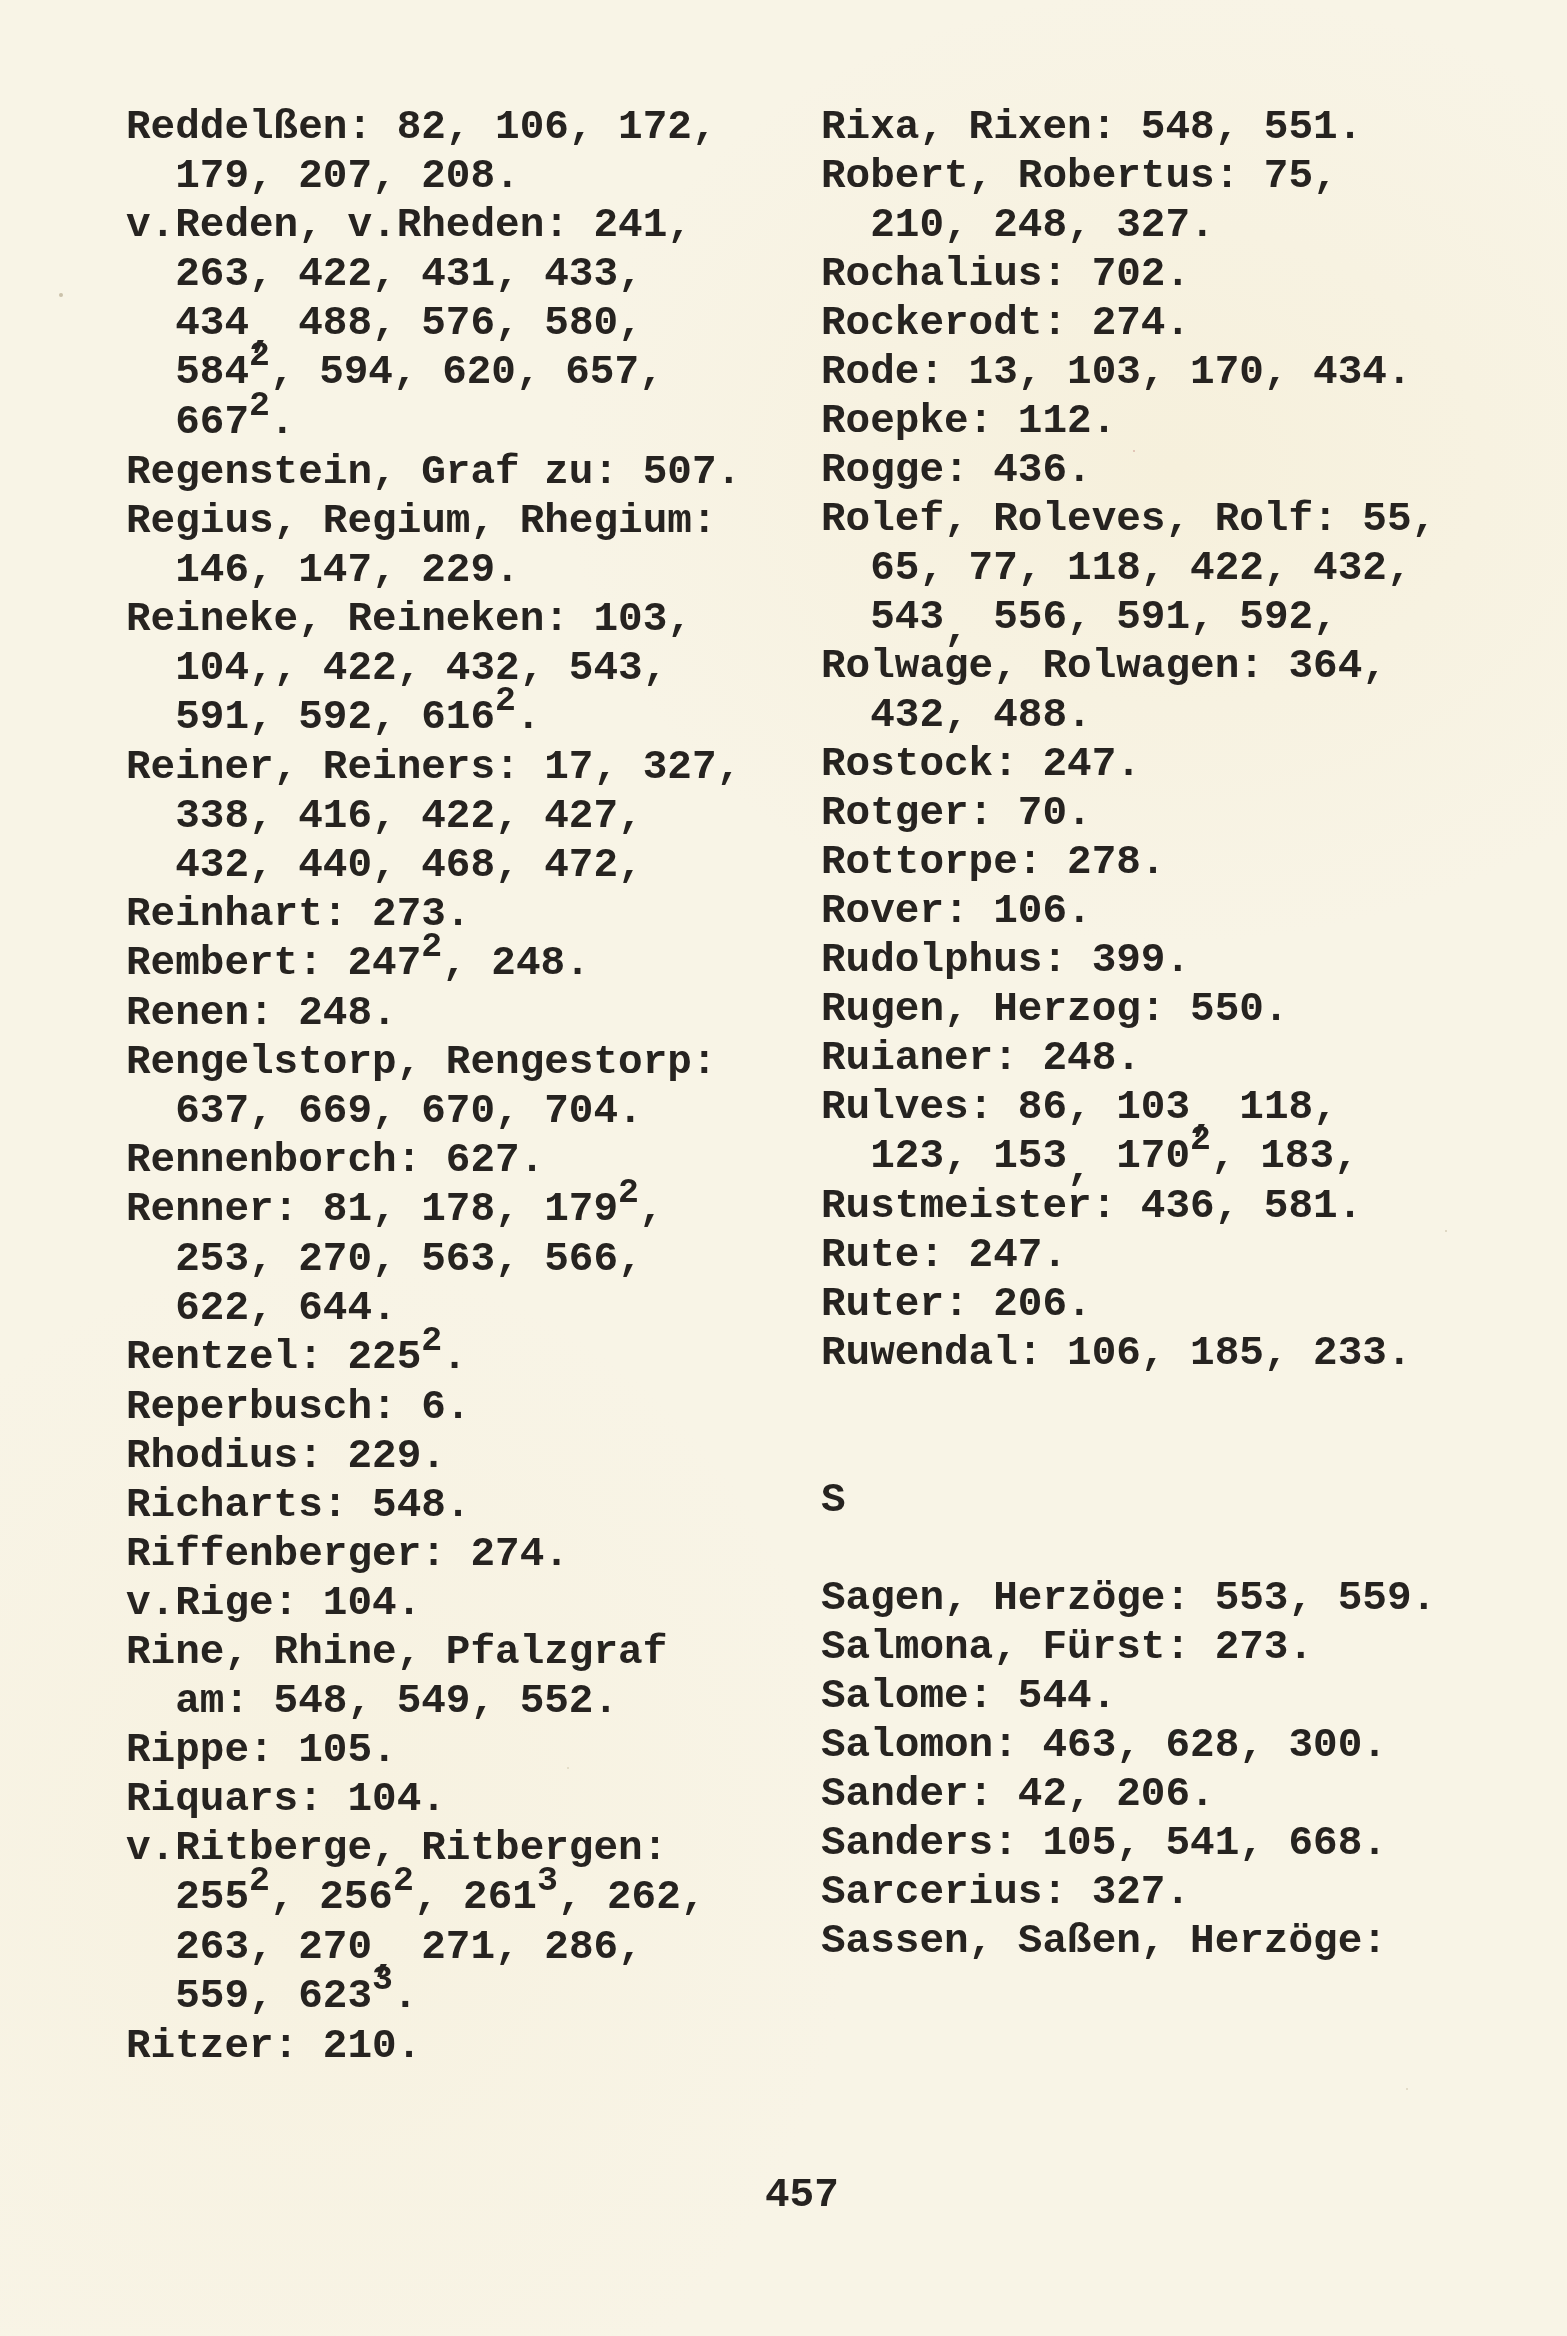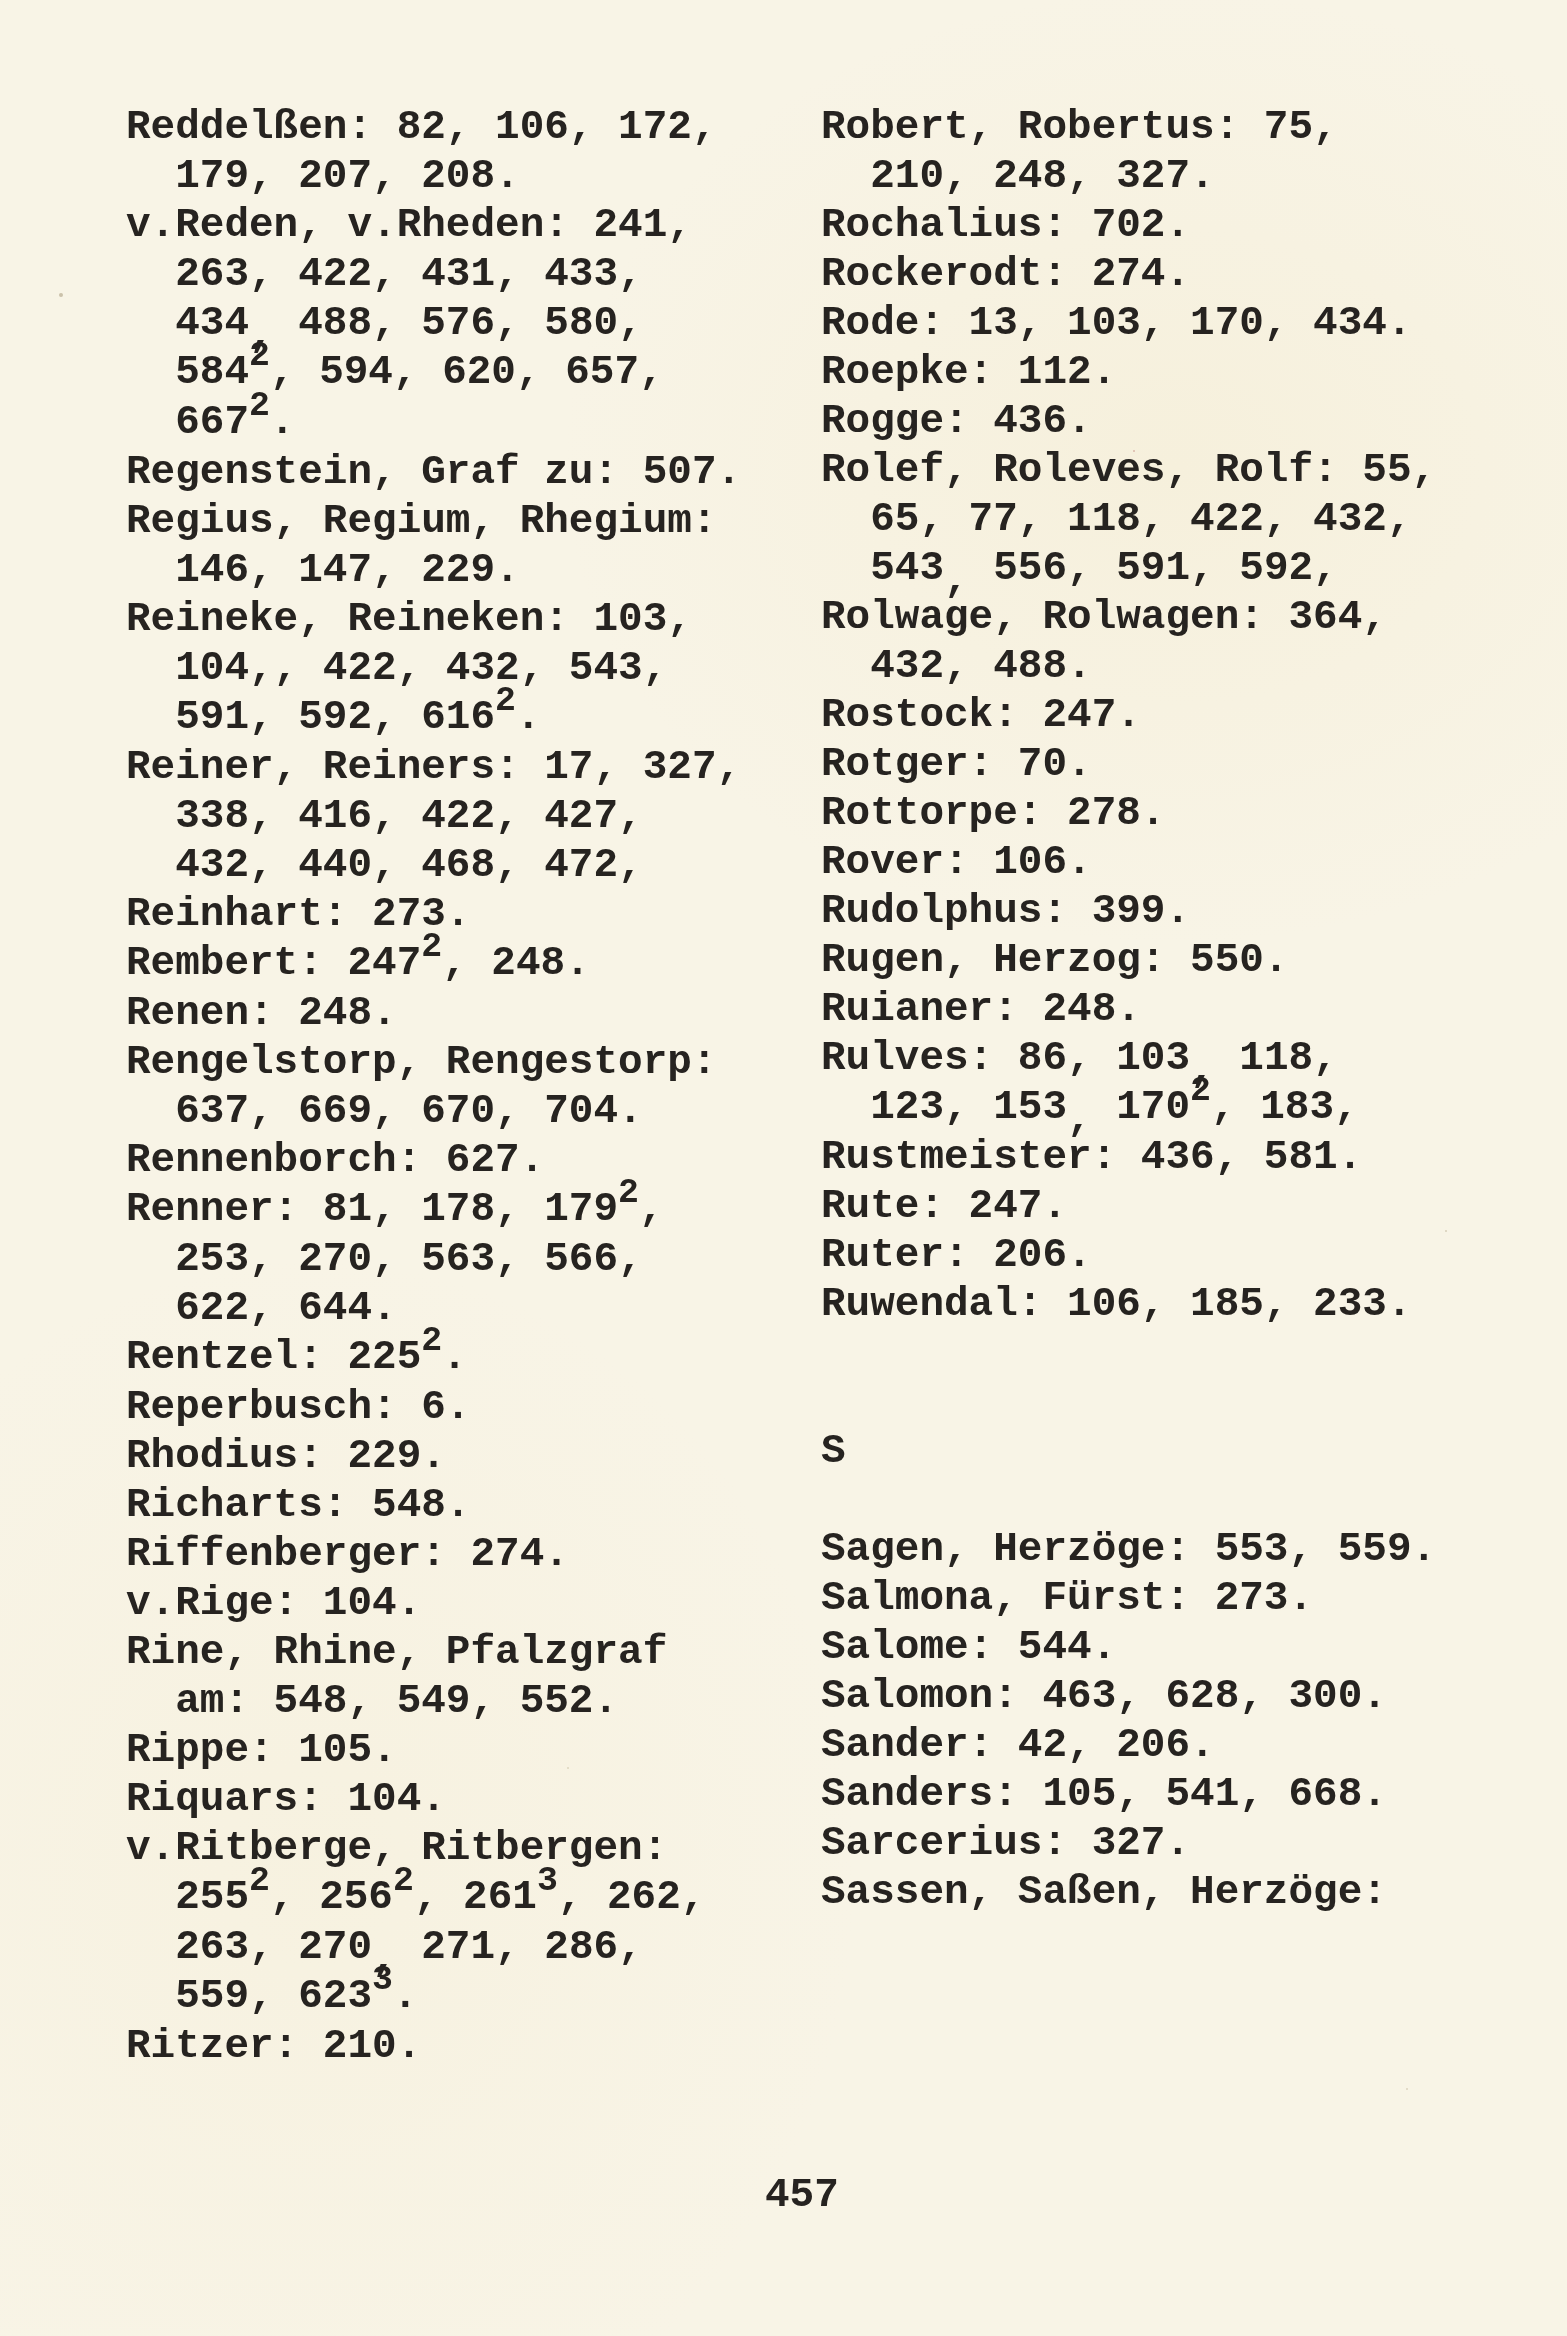--- a/index.html
+++ b/index.html
@@ -99,20 +99,21 @@
       <div class="line">Rippe: 105.</div>
       <div class="line">Riquars: 104.</div>
       <div class="line">v.Ritberge, Ritbergen:</div>
       <div class="line">  255<span class="sup">2</span>, 256<span class="sup">2</span>, 261<span class="sup">3</span>, 262,</div>
       <div class="line">  263, 270<span class="low">,</span> 271, 286,</div>
       <div class="line">  559, 623<span class="sup">3</span>.</div>
       <div class="line">Ritzer: 210.</div>
     </div>
 
   <div class="col" id="col-right" style="left:821px; top:103px;">
+      <div class="line">Rixa, Rixen: 548, 551.</div>
       <div class="line">Robert, Robertus: 75,</div>
       <div class="line">  210, 248, 327.</div>
       <div class="line">Rochalius: 702.</div>
       <div class="line">Rockerodt: 274.</div>
       <div class="line">Rode: 13, 103, 170, 434.</div>
       <div class="line">Roepke: 112.</div>
       <div class="line">Rogge: 436.</div>
       <div class="line">Rolef, Roleves, Rolf: 55,</div>
       <div class="line">  65, 77, 118, 422, 432,</div>
       <div class="line">  543<span class="low">,</span> 556, 591, 592,</div>

